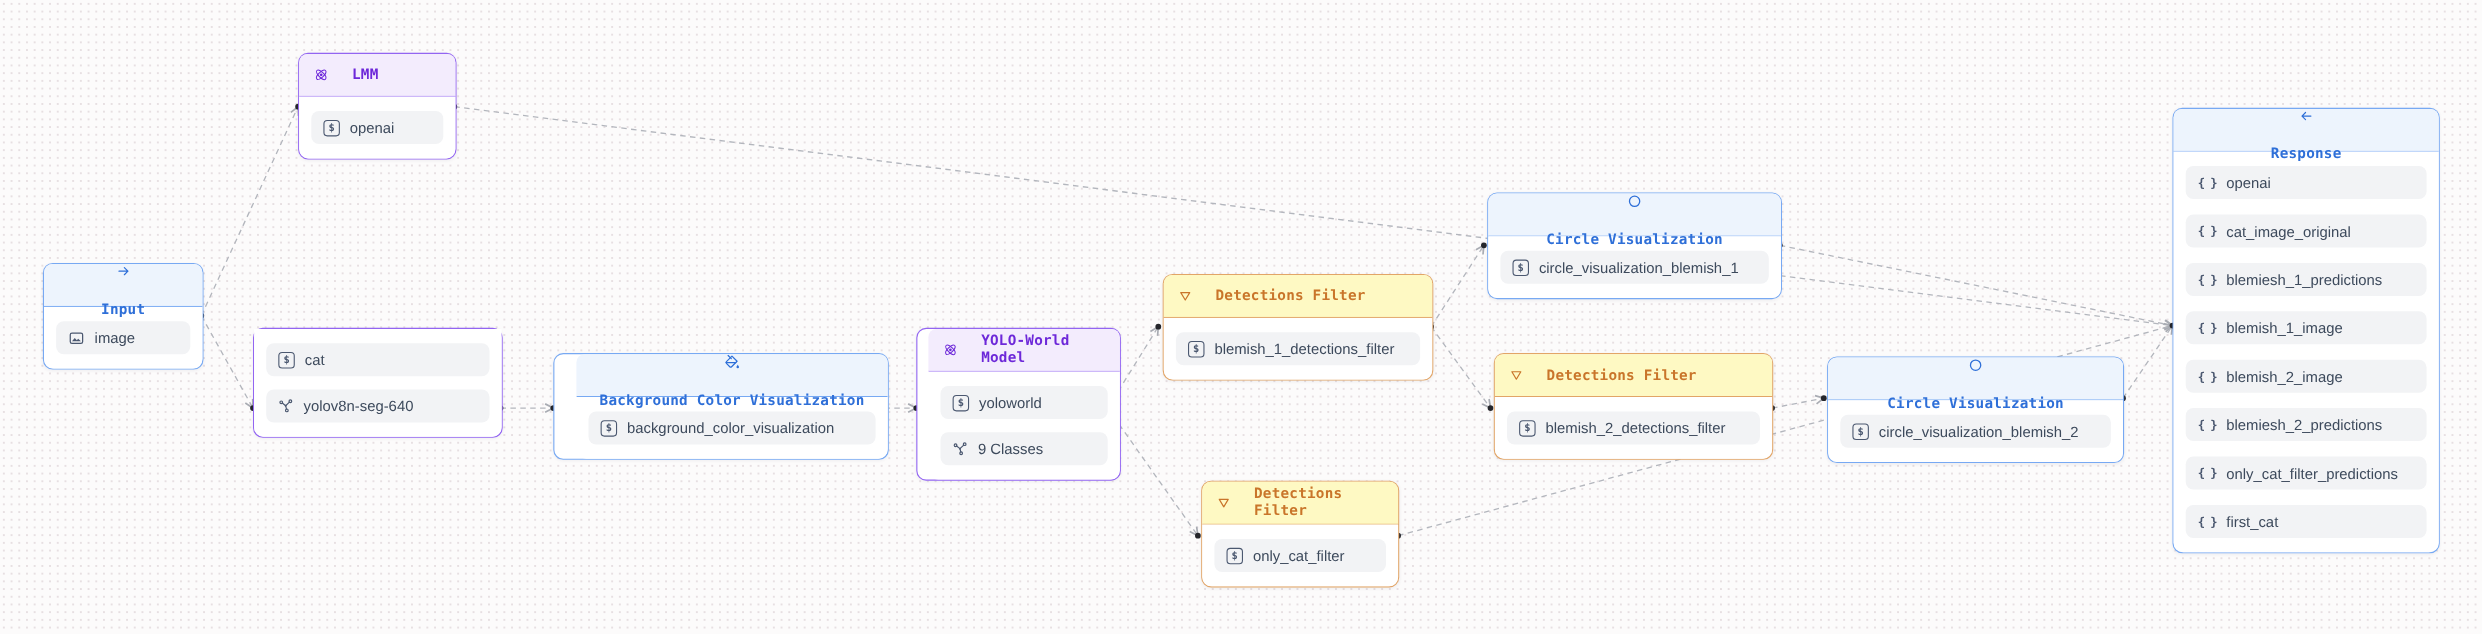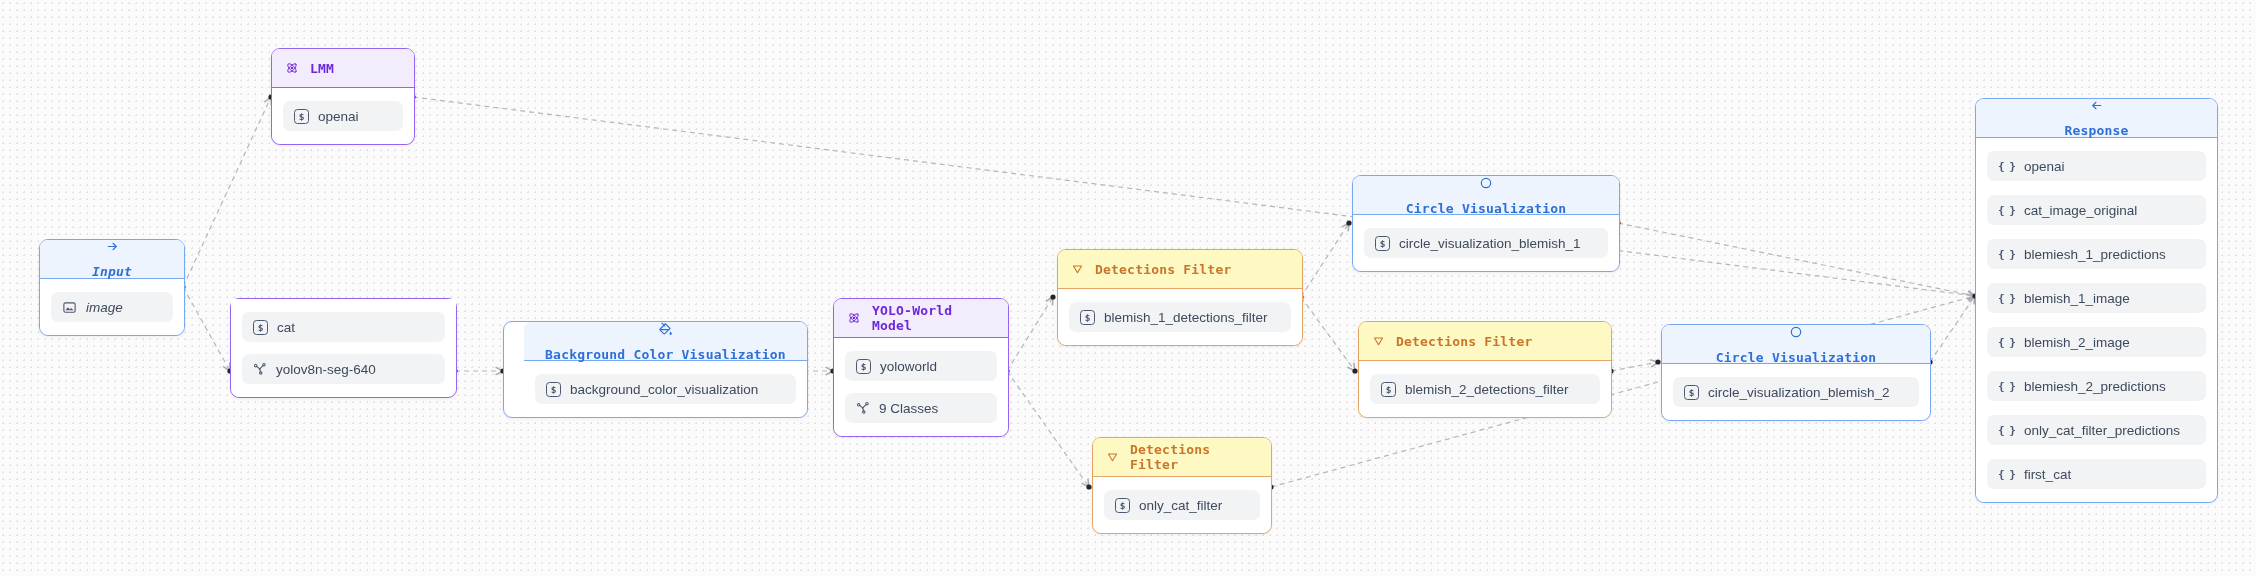--- a/index.html
+++ b/index.html
@@ -11,21 +11,21 @@
     background-size:7px 7px;
   }
   #edge-layer{position:absolute;left:0;top:0;width:2256px;height:576px;}
   .edge{stroke:#b3b6bd;stroke-width:1.2;stroke-dasharray:5 4;fill:none;}
   .port{fill:#25262b;}
   .node{
     position:absolute;background:#fff;border:1.4px solid;border-radius:9px;
     box-shadow:0 1px 3px rgba(30,30,60,.06);
   }
   .head{
-    display:flex;align-items:center;gap:11px;height:38px;padding:0 13px;
+    display:flex;align-items:center;gap:21px;height:38px;padding:0 13px;
     border-bottom:1.4px solid;border-radius:7.5px 7.5px 0 0;
     font-family:"DejaVu Sans Mono", monospace;font-size:13px;font-weight:700;letter-spacing:.2px;
   }
   .body{padding:13px 11px;display:flex;flex-direction:column;gap:12px;border-radius:0 0 9px 9px;background:#fff;}
   .row{
     display:flex;align-items:center;gap:9px;height:30px;padding:0 11px;
     background:#f2f3f5;border-radius:7px;font-size:13.5px;color:#3d4a5c;white-space:nowrap;
   }
   .purple{border-color:#9365f2;}
   .purple .head{background:#f3ecfd;border-color:#9365f2;color:#6d28d9;}
@@ -119,21 +119,21 @@
     <circle cx="1618" cy="223" r="2.6" class="port"></circle>
     <circle cx="1355" cy="371" r="2.6" class="port"></circle>
     <circle cx="1611" cy="371" r="2.6" class="port"></circle>
     <circle cx="1658" cy="362" r="2.6" class="port"></circle>
     <circle cx="1930" cy="362" r="2.6" class="port"></circle>
     <circle cx="1089" cy="487" r="2.6" class="port"></circle>
     <circle cx="1271" cy="487" r="2.6" class="port"></circle>
     <circle cx="1975" cy="296" r="2.6" class="port"></circle>
   </svg>
 
-<div class="node blue" style="left:39px;top:239px;width:144px;font-style:italic;">
+<div class="node blue" style="left:39px;top:239px;width:144px;">
   <div class="head">
     <svg class="hic" width="13" height="13" viewBox="0 0 24 24" fill="none" stroke="currentColor" stroke-width="2" stroke-linecap="round" stroke-linejoin="round">
         <use href="#i-arrow-right"></use>
       </svg>
     <span>Input</span>
   </div>
   <div class="body">
     <div class="row">
       <svg class="iic" width="15" height="15" viewBox="0 0 24 24" fill="none" stroke="currentColor" stroke-width="1.8" stroke-linecap="round" stroke-linejoin="round">
           <use href="#i-image"></use>
@@ -181,21 +181,21 @@
     <span>Background Color Visualization</span>
   </div>
   <div class="body">
     <div class="row">
       <span class="sq">$</span>
       <span>background_color_visualization</span>
     </div>
   </div>
 </div>
 
-<div class="node purple" style="left:833px;top:298px;width:174px;">
+<div class="node purple" style="left:833px;top:298px;width:174px;padding-left:10px;">
   <div class="head">
     <svg class="hic" width="14" height="14" viewBox="0 0 24 24" fill="none" stroke="currentColor" stroke-width="1.6" stroke-linecap="round" stroke-linejoin="round">
         <use href="#i-atom"></use>
       </svg>
     <span>YOLO-World Model</span>
   </div>
   <div class="body">
     <div class="row">
       <span class="sq">$</span>
       <span>yoloworld</span>

